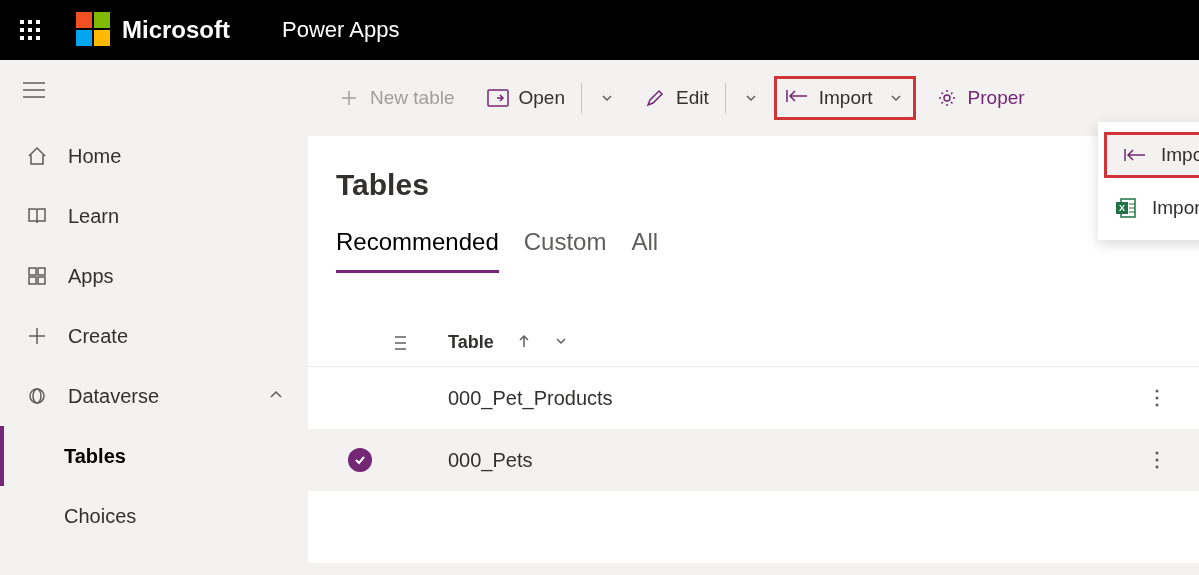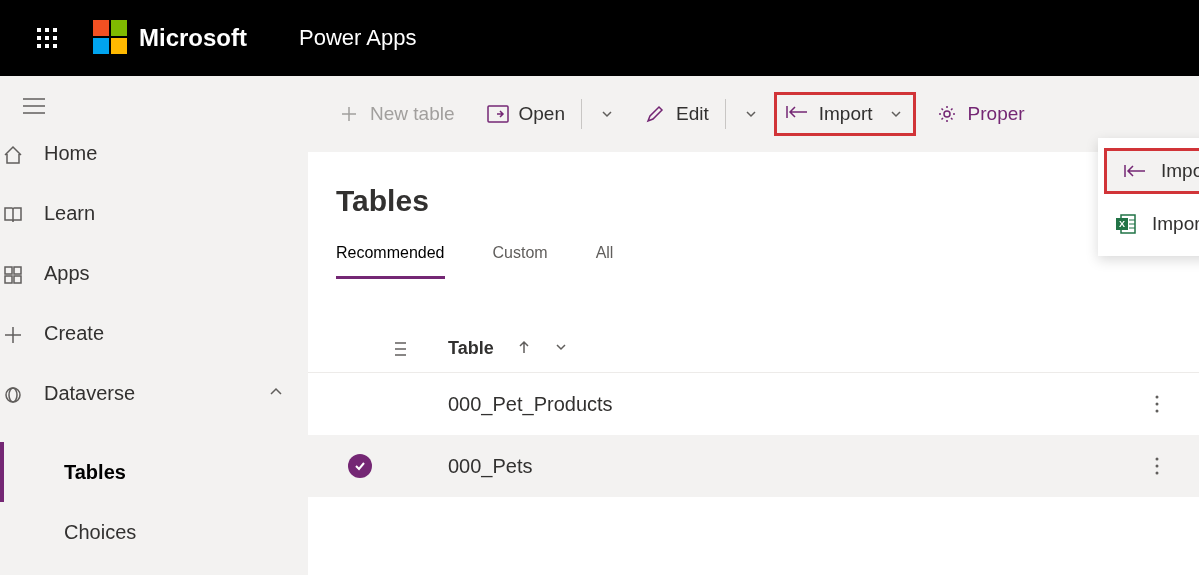--- a/index.html
+++ b/index.html
@@ -1,29 +1,29 @@
 <!DOCTYPE html>
 <html><head>
 <meta charset="utf-8">
 <style>
   * { box-sizing: border-box; margin: 0; padding: 0; }
   body { font-family: "Segoe UI", Arial, sans-serif; font-size: 16px; color: #323130; width: 1199px; height: 575px; overflow: hidden; background: #f3f2f1; }
   
-  .header { background: #000; color: #fff; height: 76px; display: flex; align-items: center; padding: 0 29px; }
+  .header { background: #000; color: #fff; height: 60px; display: flex; align-items: center; padding: 0 12px; }
   .waffle { width: 36px; height: 36px; display: flex; align-items: center; justify-content: center; }
   .waffle svg { fill: #fff; }
   .brand { display: flex; align-items: center; margin-left: 28px; }
   .mslogo { width: 36px; height: 36px; display: inline-block; }
   .brand-text { font-size: 24px; font-weight: 600; margin-left: 10px; color: #fff; }
   .app-name { font-size: 22px; font-weight: 400; margin-left: 52px; color: #fff; }
   
   .body { display: flex; height: calc(575px - 72px); }
   .sidebar { width: 308px; background: #f3f2f1; border-right: none; padding-top: 8px; }
   .hamburger { width: 56px; height: 44px; display: flex; align-items: center; justify-content: center; margin-left: 6px; margin-bottom: 14px; }
-  .nav-item { display: flex; height: 60px; cursor: pointer; font-size: 20px; color: #323130; position: relative; }
+  .nav-item { display: flex; align-items: center; height: 60px; padding-left: 24px; cursor: pointer; font-size: 20px; color: #323130; position: relative; }
   .nav-item .nav-icon { width: 26px; height: 26px; margin-right: 18px; display: flex; align-items: center; justify-content: center; }
   .nav-item.dataverse { }
   .nav-item .chevron { margin-left: auto; margin-right: 24px; }
   .sub-item { display: flex; align-items: center; height: 60px; padding-left: 64px; cursor: pointer; font-size: 20px; color: #323130; }
   .sub-item.active { border-left: 4px solid #742774; padding-left: 60px; font-weight: 600; color: #000; }
   
   .main { flex: 1; display: flex; flex-direction: column; position: relative; background: #f3f2f1; }
   .toolbar { height: 76px; display: flex; align-items: center; padding-left: 20px; color: #8a8886; font-size: 19px; background: #f3f2f1; position: relative; }
   .tb-btn { display: flex; align-items: center; height: 40px; padding: 0 10px; cursor: pointer; color: #605e5c; }
   .tb-btn .ic { width: 22px; height: 22px; margin-right: 10px; display: flex; align-items: center; justify-content: center; }
@@ -31,21 +31,21 @@
   .tb-sep { width: 1px; height: 30px; background: #c8c6c4; margin: 0 6px; }
   .chev-ic { width: 18px; height: 18px; display: inline-flex; align-items: center; justify-content: center; }
   .import-wrap { display: flex; align-items: center; border: 3px solid #d13438; height: 44px; padding: 0 8px; }
   .dropdown { position: absolute; top: 62px; left: 790px; width: 278px; background: #fff; box-shadow: 0 4px 12px rgba(0,0,0,0.15); padding: 6px 0; z-index: 10; }
   .dd-item { display: flex; align-items: center; height: 52px; padding: 0 16px; cursor: pointer; font-size: 19px; color: #323130; }
   .dd-item .ic { width: 24px; height: 24px; margin-right: 14px; display: flex; align-items: center; justify-content: center; }
   .dd-item.hi { border: 3px solid #d13438; background: #f3f2f1; margin: 4px 6px; height: 46px; }
   
   .content { background: #fff; margin: 0 0 0 0; flex: 1; padding: 32px 0 0 0; overflow: hidden; }
   .page-title { font-size: 30px; font-weight: 600; margin-left: 28px; margin-bottom: 26px; }
-  .tabs { display: flex; margin-left: 28px; gap: 48px; font-size: 16px; color: #605e5c; border-bottom: none; }
+  .tabs { display: flex; margin-left: 28px; gap: 25px; font-size: 24px; color: #605e5c; border-bottom: none; }
   .tab { padding-bottom: 14px; cursor: pointer; }
   .tab.active { color: #000; font-weight: 400; border-bottom: 3px solid #742774; }
   .table-area { margin-top: 46px; }
   .col-row { display: flex; align-items: center; height: 48px; padding-left: 80px; border-bottom: 1px solid #edebe9; }
   .col-row .col-ic { width: 22px; height: 22px; margin-right: 38px; display: flex; align-items: center; justify-content: center; }
   .col-row .col-label { font-weight: 600; font-size: 18px; display: flex; align-items: center; gap: 24px; }
   .data-row { display: flex; align-items: center; height: 62px; padding-left: 140px; font-size: 20px; color: #323130; position: relative; }
   .data-row.selected { background: #f3f2f1; }
   .row-check { position: absolute; left: 40px; width: 24px; height: 24px; border-radius: 50%; background: #742774; display: flex; align-items: center; justify-content: center; }
   .row-more { position: absolute; right: 30px; width: 24px; height: 24px; display: flex; align-items: center; justify-content: center; cursor: pointer; }

